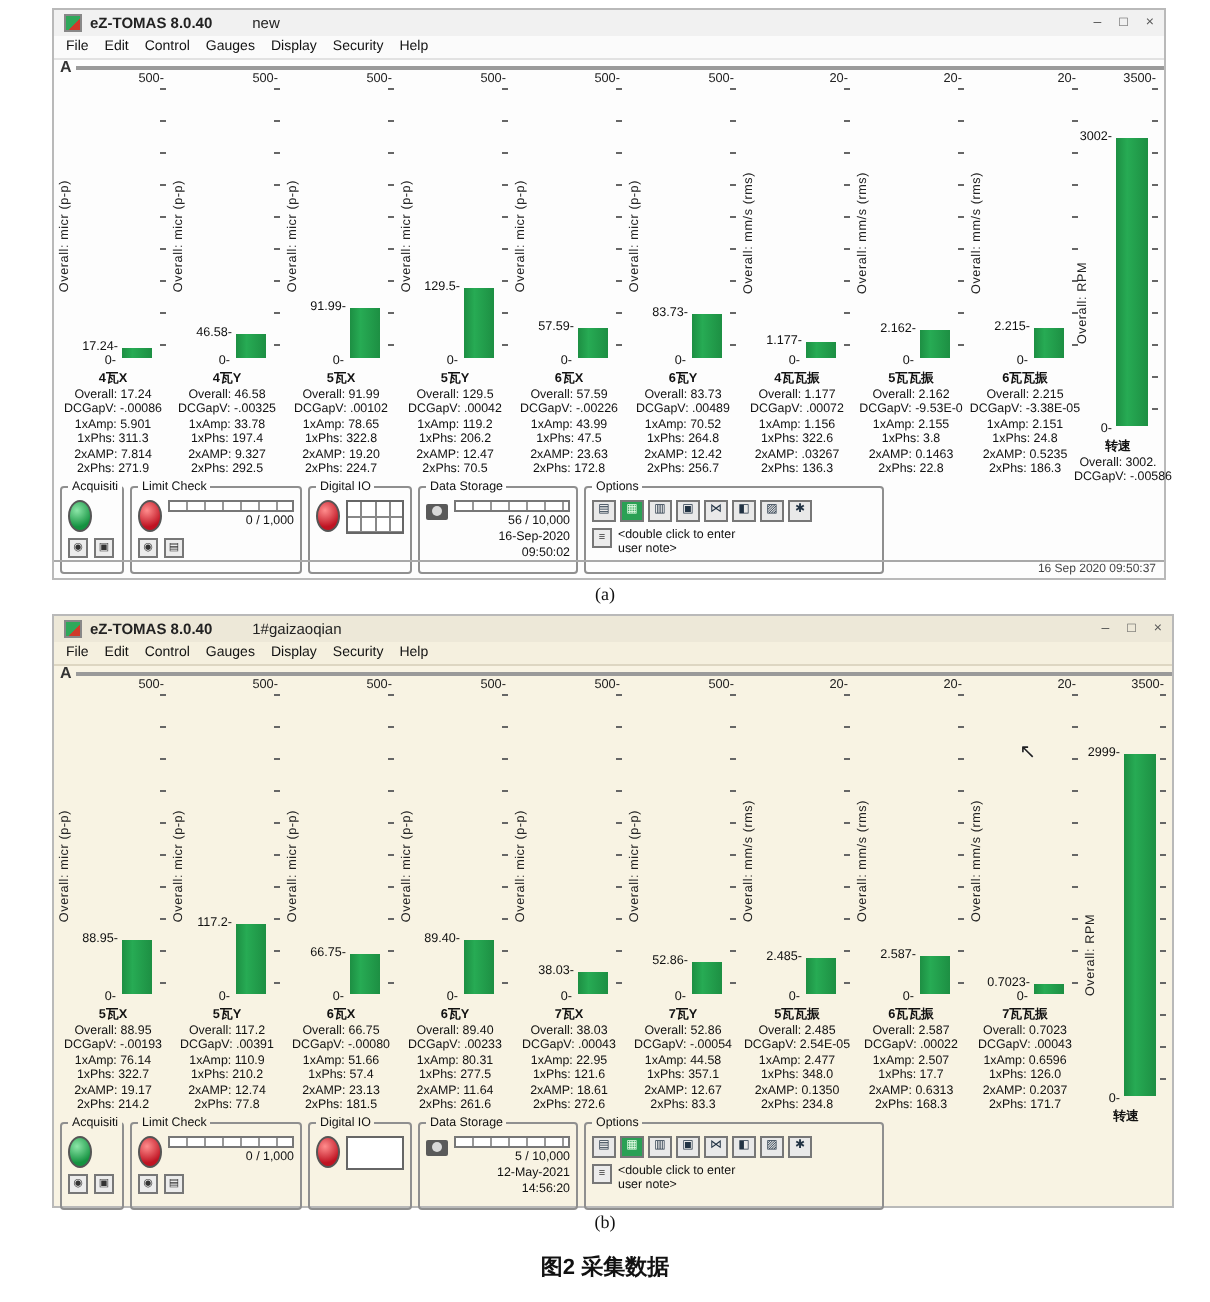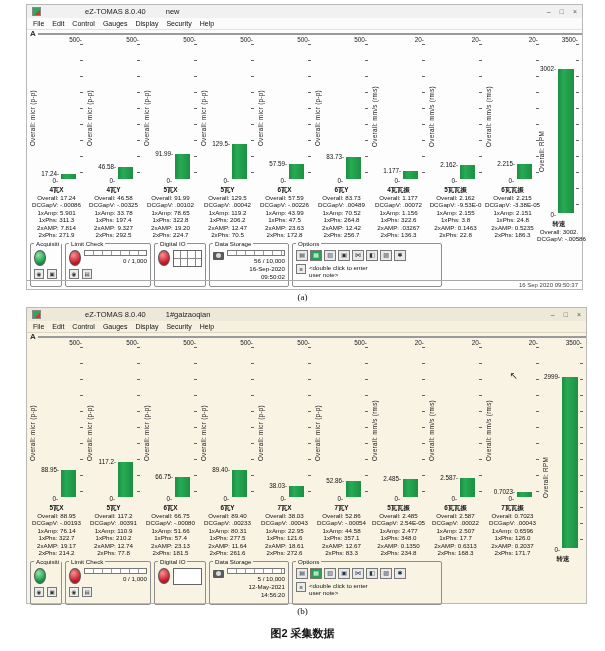--- a/index.html
+++ b/index.html
@@ -4,21 +4,21 @@
 <style>
   html,body{margin:0;padding:0;}
   body{width:605px;height:651px;background:#ffffff;font-family:"Liberation Sans",sans-serif;position:relative;overflow:hidden;-webkit-font-smoothing:antialiased;}
   .window{position:absolute;background:#fdfdfd;border:1px solid #b9b9b9;box-sizing:border-box;}
   #win-a{left:26px;top:4px;width:557px;height:286px;}
   #win-b{left:26px;top:307px;width:561px;height:297px;background:#f8f3e3;}
   
   .titlebar{height:13px;display:flex;align-items:center;gap:4px;padding:0 5px;background:#f1f1f1;font-size:7.5px;color:#222;}
   #win-b .titlebar{background:#ede8d8;}
   .app-icon{width:7px;height:7px;background:linear-gradient(135deg,#2fa85a 60%,#d03a2a 60%);border:1px solid #888;flex:0 0 auto;}
-  .title{font-weight:normal;white-space:nowrap;margin-left:40px;}
+  .title{font-weight:bold;white-space:nowrap;}
   .doc{margin-left:16px;white-space:nowrap;}
   .win-controls{margin-left:auto;display:flex;gap:9px;color:#555;font-size:7px;}
   .wbtn{cursor:default;}
   
   .menubar{height:11px;display:flex;align-items:center;gap:8px;padding:0 6px;font-size:7px;color:#111;background:#fbfbfb;border-bottom:1px solid #e2e2e2;}
   #win-b .menubar{background:#f5f0df;border-bottom-color:#ddd6c2;}
   
   .corner-row{height:7px;display:flex;align-items:center;padding-left:3px;}
   .corner-a{font-size:8px;font-weight:bold;color:#333;line-height:7px;}
   .corner-line{flex:1;border-top:2px solid #9a9a9a;margin-left:2px;}

